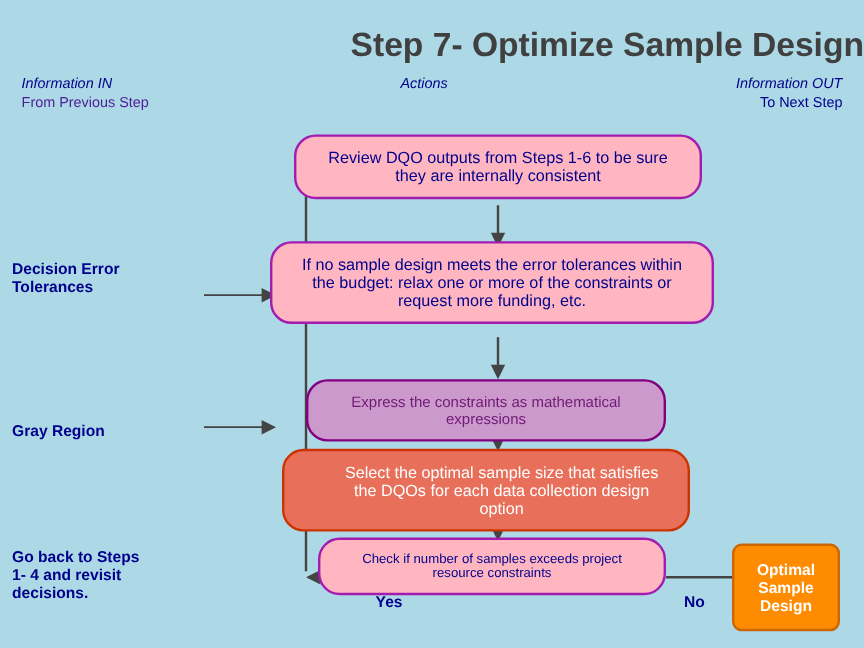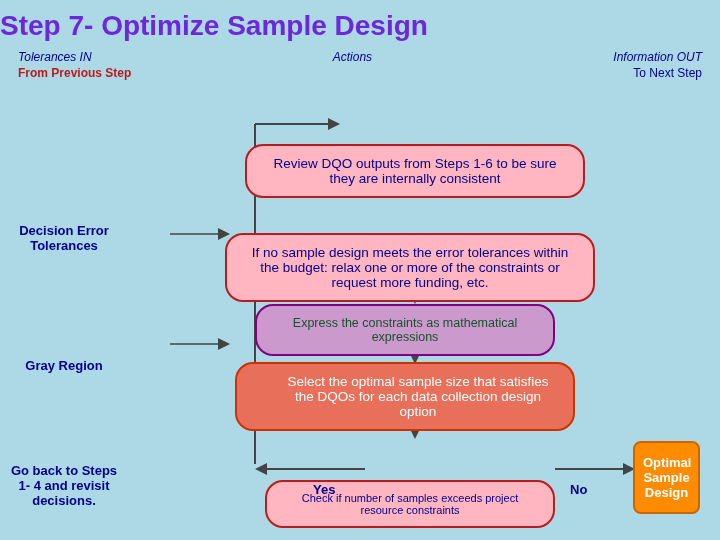--- a/index.html
+++ b/index.html
@@ -5,25 +5,25 @@
     * { box-sizing: border-box; margin: 0; padding: 0; }
     body {
       width: 720px;
       height: 540px;
       background: #add8e6;
       font-family: Arial, sans-serif;
       overflow: hidden;
       position: relative;
     }
     .page-title {
-      text-align: left;
+      text-align: right;
       font-size: 28px;
       font-weight: bold;
-      color: #6d28d9;
-      padding: 10px 0 6px 0;
+      color: #404040;
+      padding: 22px 0 6px 0;
     }
     .info-row {
       display: flex;
       justify-content: space-between;
       padding: 2px 18px;
       font-size: 12px;
       color: #00008b;
       font-style: italic;
     }
     .info-row .actions-label {
@@ -35,22 +35,21 @@
     }
     .info-row2 {
       display: flex;
       justify-content: space-between;
       padding: 0px 18px 4px 18px;
       font-size: 12px;
       color: #00008b;
     }
     .info-row2 .from-prev {
       font-size: 12px;
-      color: #b91c1c;
-      font-weight: bold;
+      color: #4c1d95;
     }
     .info-row2 .to-next {
       font-size: 12px;
       color: #00008b;
     }
     
     .main-area {
       display: flex;
       position: relative;
       margin: 0 10px;
@@ -62,49 +61,46 @@
       flex-direction: column;
       justify-content: flex-start;
       padding-top: 0px;
       gap: 0;
       position: relative;
     }
     .left-label {
       color: #00008b;
       font-size: 13px;
       font-weight: bold;
-      text-align: center;
-      position: absolute;
-      margin-top: 19px;
+      position: absolute;
     }
     
     .flowchart {
       position: relative;
       width: 500px;
       height: 450px;
       margin: 0 auto;
     }
     .fc-box {
       position: absolute;
       border-radius: 18px;
       text-align: center;
       font-size: 13.5px;
       color: #00008b;
       padding: 10px 14px;
       font-weight: normal;
     }
     .fc-box-pink {
       background: #ffb6c1;
-      border: 2px solid #b91c1c;
-      margin-top: 44px;
+      border: 2px solid #a21caf;
     }
     .fc-box-purple {
       background: #cc99cc;
       border: 2px solid #800080;
-      color: #14532d;
+      color: #701a75;
     }
     .fc-box-salmon {
       background: #e8705a;
       border: 2px solid #cc3300;
       color: #fff;
     }
     
     .flowchart-svg {
       position: absolute;
       top: 0; left: 0;
@@ -130,33 +126,33 @@
     
     .output-box {
       background: #ff8c00;
       border: 2px solid #cc6600;
       border-radius: 8px;
       padding: 12px 8px;
       text-align: center;
       font-size: 13px;
       font-weight: bold;
       color: #fff;
-      width: 67px;
+      width: 90px;
       position: absolute;
       right: 10px;
       bottom: 30px;
     }
   </style>
 </head>
 <body>
 
 <div class="page-title">Step 7- Optimize Sample Design</div>
 
 <div class="info-row">
-  <span>Tolerances IN</span>
+  <span>Information IN</span>
   <span class="actions-label">Actions</span>
   <span>Information OUT</span>
 </div>
 <div class="info-row2">
   <span class="from-prev">From Previous Step</span>
   <span class="to-next">To Next Step</span>
 </div>
 
 <div class="main-area">
 

